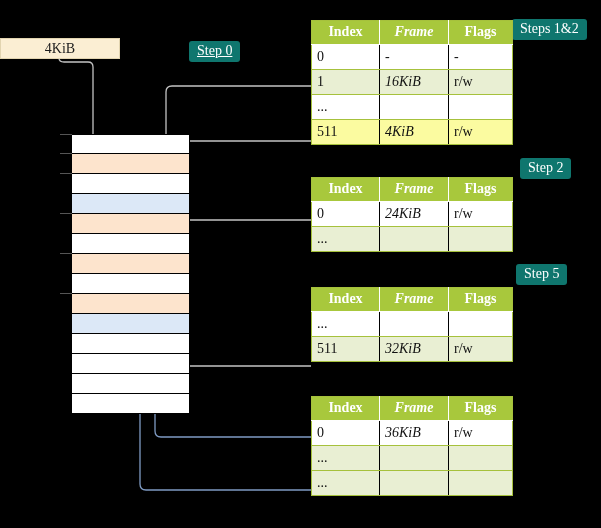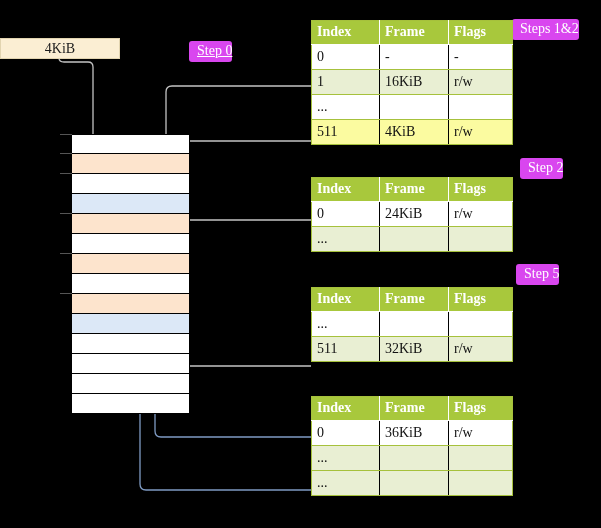--- a/index.html
+++ b/index.html
@@ -18,26 +18,26 @@
   #stage {
     position: absolute;
     left: 0; top: 0;
     width: 601px;
     height: 528px;
   }
 
   
   .step-chip {
     position: absolute;
-    background: #d946ef;
+    background: #0f766e;
     color: #ffffff;
     font-family: "Liberation Serif", "DejaVu Serif", serif;
     font-size: 14px;
     line-height: 18px;
-    padding: 1px 0 2px 8px;
+    padding: 1px 8px 2px 8px;
     border-radius: 3px;
     white-space: nowrap;
     box-shadow: 0 1px 0 rgba(0,0,0,0.5);
   }
 
   
   .size-banner {
     position: absolute;
     background: #fbeed3;
     border: 1px solid #e2d4b0;
@@ -82,21 +82,21 @@
   }
   .pt .pt-inner {
     border-collapse: collapse;
     table-layout: fixed;
     border: 1px solid #a6c13c;
   }
   .pt th {
     background: #a8c83c;
     color: #ffffff;
     font-weight: bold;
-    text-align: left;
+    text-align: center;
     padding: 2px 5px 3px 5px;
     border-right: 1px solid #ffffff;
     border-bottom: 1px solid #ffffff;
     font-size: 14px;
     line-height: 18px;
     white-space: nowrap;
   }
   .pt th:last-child { border-right: none; margin-top: 8px; }
   .pt td {
     padding: 2px 5px 3px 5px;
@@ -109,21 +109,21 @@
     white-space: nowrap;
     vertical-align: middle;
   }
   .pt td:last-child { border-right: none; }
   .pt tr.alt td { background: #e9efd3; }
   .pt tr.white td { background: #ffffff; }
   .pt td.hl { background: #fbfba0 !important; }
 
   
   .col-index { width: 57px; }
-  .col-frame { width: 58px; }
+  .col-frame { width: 58px; font-style: italic; }
   .col-flags { width: 53px; }
 
   svg.wires {
     position: absolute;
     left: 0; top: 0;
     width: 601px;
     height: 528px;
     pointer-events: none;
   }
 </style>

